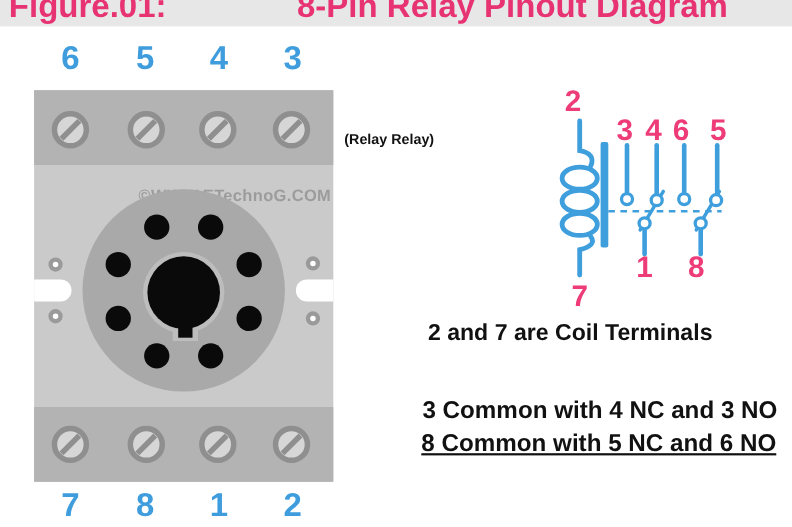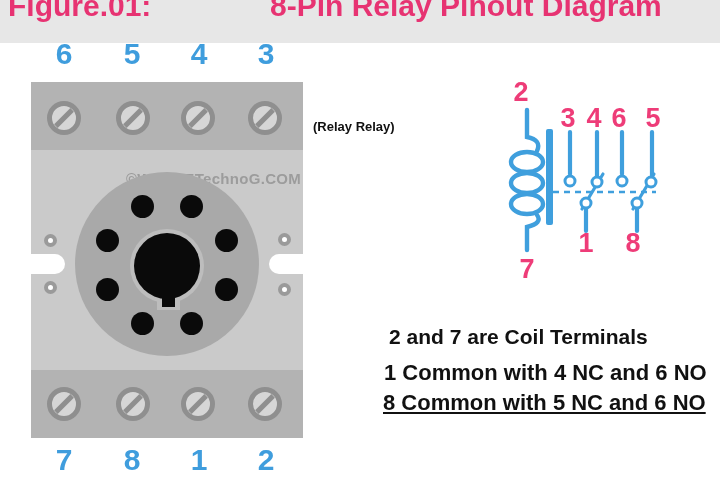--- a/index.html
+++ b/index.html
@@ -3,21 +3,21 @@
 <meta charset="utf-8">
 <style>
   html,body{margin:0;padding:0;background:#fff;}
   #stage{
     position:relative;width:720px;height:479px;background:#ffffff;
     font-family:"Liberation Sans", sans-serif;overflow:hidden;
   }
   .abs{position:absolute;}
 
   
-  #title-band{left:0;top:0;width:720px;height:43px;background:#e7e7e7;}
+  #title-band{left:0;top:0;width:720px;height:24px;background:#e7e7e7;}
   .title-text{color:#e73372;font-weight:bold;font-size:30px;white-space:nowrap;}
   #fig-label{left:8px;top:-11px;}
   #fig-title{left:270px;top:-11px;}
 
   
   .pin-num{width:44px;text-align:center;color:#3f9ddd;font-weight:bold;font-size:30px;line-height:32px;}
 
   
   #base{left:31px;top:82px;width:272px;height:356px;background:#cacaca;}
   .band{left:0;width:272px;height:68px;background:#b3b3b3;}
@@ -35,21 +35,21 @@
   .mount-hole{width:13px;height:13px;border-radius:50%;border:4px solid #9a9a9a;background:#fff;box-sizing:border-box;}
   #watermark{left:95px;top:88px;color:#9c9c9c;font-weight:bold;font-size:15px;letter-spacing:.3px;white-space:nowrap;}
   #base-caption{left:313px;top:119px;color:#111;font-weight:bold;font-size:13px;white-space:nowrap;}
 
   
   #schematic{left:498px;top:60px;}
   .sch-label{fill:#ee3c78;font-weight:bold;font-size:27px;font-family:"Liberation Sans",sans-serif;text-anchor:middle;}
 
   
   .note{color:#111;font-weight:bold;white-space:nowrap;}
-  #note-0{left:389px;top:291px;font-size:21px;margin-top:34px;}
+  #note-0{left:389px;top:291px;font-size:21px;}
   #note-1{left:389px;top:324px;font-size:21px;}
   #note-2{left:384px;top:360px;font-size:22px;}
   #note-3{left:383px;top:390px;font-size:22px;text-decoration:underline;}
 </style>
 </head>
 <body>
 
 <div id="stage">
 
   <div class="abs" id="title-band">
@@ -157,16 +157,16 @@
     <text class="sch-label" x="527" y="278">7</text>
     <text class="sch-label" x="568" y="127">3</text>
     <text class="sch-label" x="594" y="127">4</text>
     <text class="sch-label" x="619" y="127">6</text>
     <text class="sch-label" x="653" y="127">5</text>
     <text class="sch-label" x="586" y="252">1</text>
     <text class="sch-label" x="633" y="252">8</text>
   </svg>
 
   <div class="abs note" id="note-0">2 and 7 are Coil Terminals</div>
-  <div class="abs note" id="note-2">1 Common with 4 NC and 6 NO</div>
+  <div class="abs note" id="note-2">3 Common with 4 NC and 3 NO</div>
   <div class="abs note" id="note-3">8 Common with 5 NC and 6 NO</div>
 
 </div>
 
 </body></html>

